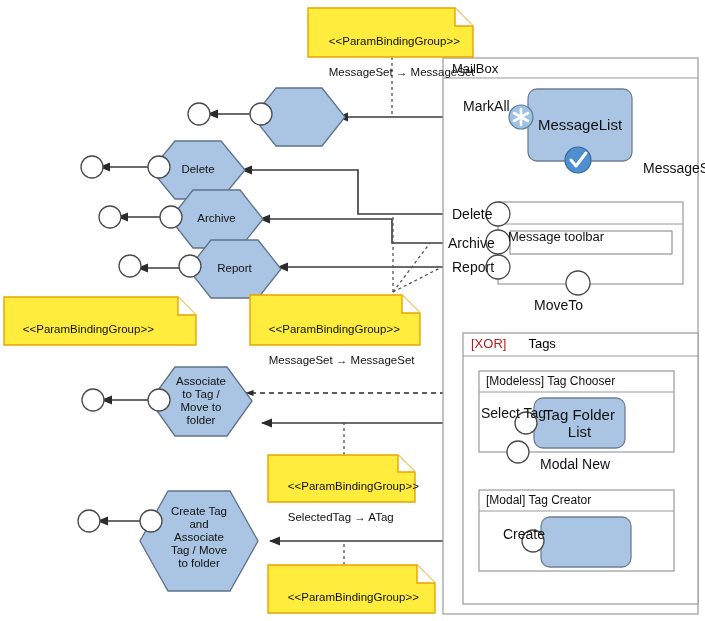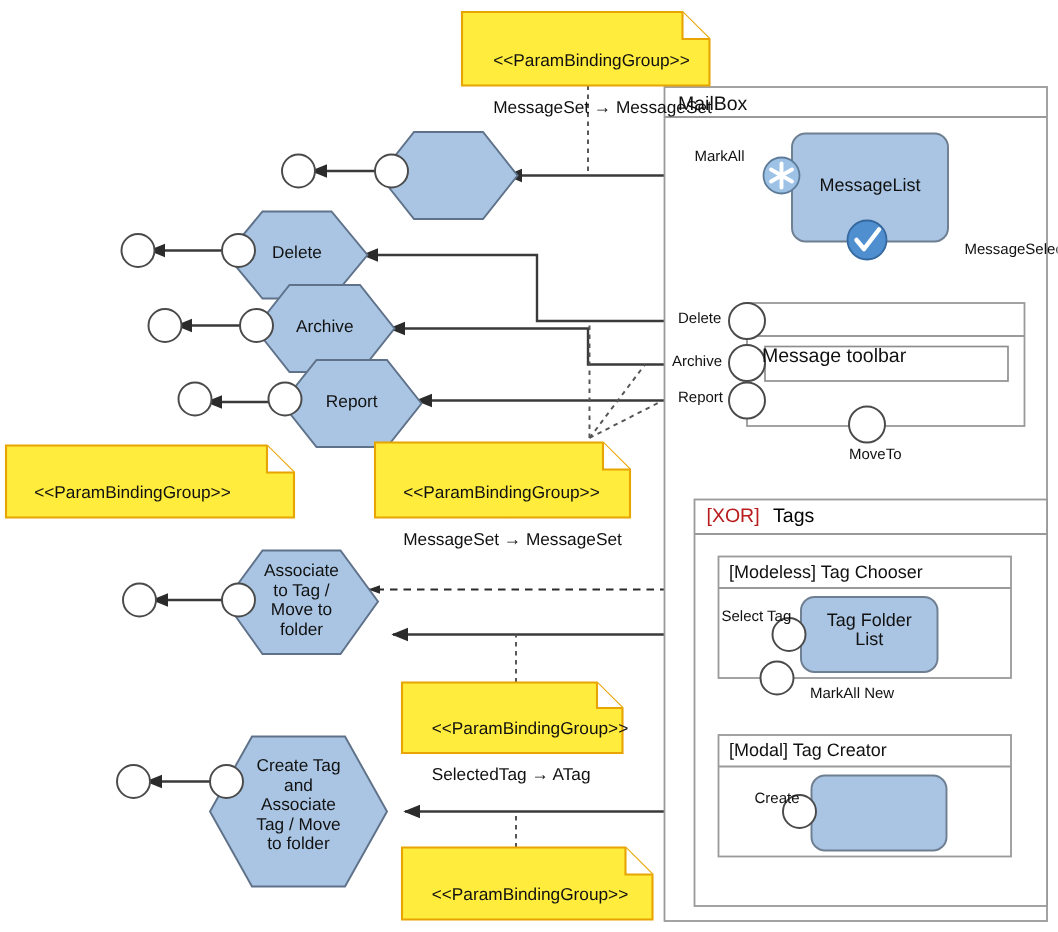--- a/index.html
+++ b/index.html
@@ -15,25 +15,25 @@
 
   .lbl{position:absolute;z-index:3;white-space:pre;text-align:center;line-height:1.12;}
 
   
   .hexlbl{font-size:11.5px;color:#111;}
   
   .ctitle{font-size:13px;color:#111;}
   .ctitle-sm{font-size:12px;color:#111;}
   .xor{color:#b91c1c;}
   
-  .portlbl{font-size:10px;color:#111;}
+  .portlbl{font-size:14px;color:#111;}
   
   .notetxt{font-size:11.5px;color:#111;text-align:left;line-height:1.35;}
   
-  .complbl{font-size:12px;color:#111;}
+  .complbl{font-size:15px;color:#111;}
   .paramlbl{font-size:12.5px;color:#111;}
 </style>
 </head>
 <body>
 
 <div id="stage">
 
   <svg class="layer" id="edges" viewBox="0 0 705 621">
     <defs>
       <marker id="arrow" viewBox="0 0 10 10" refX="9" refY="5" markerWidth="7" markerHeight="7" orient="auto-start-reverse">
@@ -247,37 +247,37 @@
       <path d="M268,565 L417,565 L435,583 L435,613 L268,613 Z" fill="#ffec3c" stroke="#e8a400" stroke-width="1.4"></path>
       <path d="M417,565 L417,583 L435,583" fill="#ffffff" stroke="#e8a400" stroke-width="1.4"></path>
     </g>
   </svg>
 
   <div class="lbl ctitle" style="left:452px;top:62px;text-align:left;">MailBox</div>
 
   <div class="lbl ctitle" style="left:508px;top:206px;text-align:left;margin-top:24px;">Message toolbar</div>
 
 
-  <div class="lbl" style="left:471px;top:337px;text-align:left;font-size:13px;"><span class="xor">[XOR]</span><span style="margin-left:9px;">Tags</span></div>
+  <div class="lbl" style="left:471px;top:337px;text-align:left;font-size:13px;"><span class="xor">[XOR]</span><span style="margin-left:22px;">Tags</span></div>
 
   <div class="lbl ctitle-sm" style="left:486px;top:375px;text-align:left;">[Modeless] Tag Chooser</div>
 
   <div class="lbl ctitle-sm" style="left:486px;top:494px;text-align:left;">[Modal] Tag Creator</div>
 
   <div class="lbl complbl" style="left:528px;top:117px;width:104px;">MessageList</div>
   <div class="lbl complbl" style="left:534px;top:407px;width:91px;">Tag Folder<br>List</div>
 
   <div class="lbl portlbl" style="left:463px;top:99px;text-align:left;">MarkAll</div>
   <div class="lbl portlbl" style="left:595px;top:161px;text-align:left;padding-left:48px;">MessageSelection</div>
   <div class="lbl portlbl" style="left:452px;top:207px;text-align:left;">Delete</div>
   <div class="lbl portlbl" style="left:448px;top:236px;text-align:left;">Archive</div>
   <div class="lbl portlbl" style="left:452px;top:260px;text-align:left;">Report</div>
-  <div class="lbl portlbl" style="left:534px;top:298px;text-align:left;margin-left:32px;">MoveTo</div>
+  <div class="lbl portlbl" style="left:534px;top:298px;text-align:left;">MoveTo</div>
   <div class="lbl portlbl" style="left:481px;top:406px;text-align:left;">Select Tag</div>
-  <div class="lbl portlbl" style="left:540px;top:457px;text-align:left;">MarkAll New</div>
+  <div class="lbl portlbl" style="left:540px;top:457px;text-align:left;">Modal New</div>
   <div class="lbl portlbl" style="left:503px;top:527px;text-align:left;">Create</div>
 
   <div class="lbl hexlbl" style="left:151px;top:163px;width:94px;">Delete</div>
   <div class="lbl hexlbl" style="left:170px;top:212px;width:93px;">Archive</div>
   <div class="lbl hexlbl" style="left:188px;top:262px;width:93px;">Report</div>
   <div class="lbl hexlbl" style="left:150px;top:375px;width:102px;">Associate<br>to Tag /<br>Move to<br>folder</div>
   <div class="lbl hexlbl" style="left:140px;top:505px;width:118px;">Create Tag<br>and<br>Associate<br>Tag / Move<br>to folder</div>
 
   <div class="lbl notetxt" style="left:316px;top:18px;width:150px;">
     <span>&lt;&lt;ParamBindingGroup&gt;&gt;</span><br>

